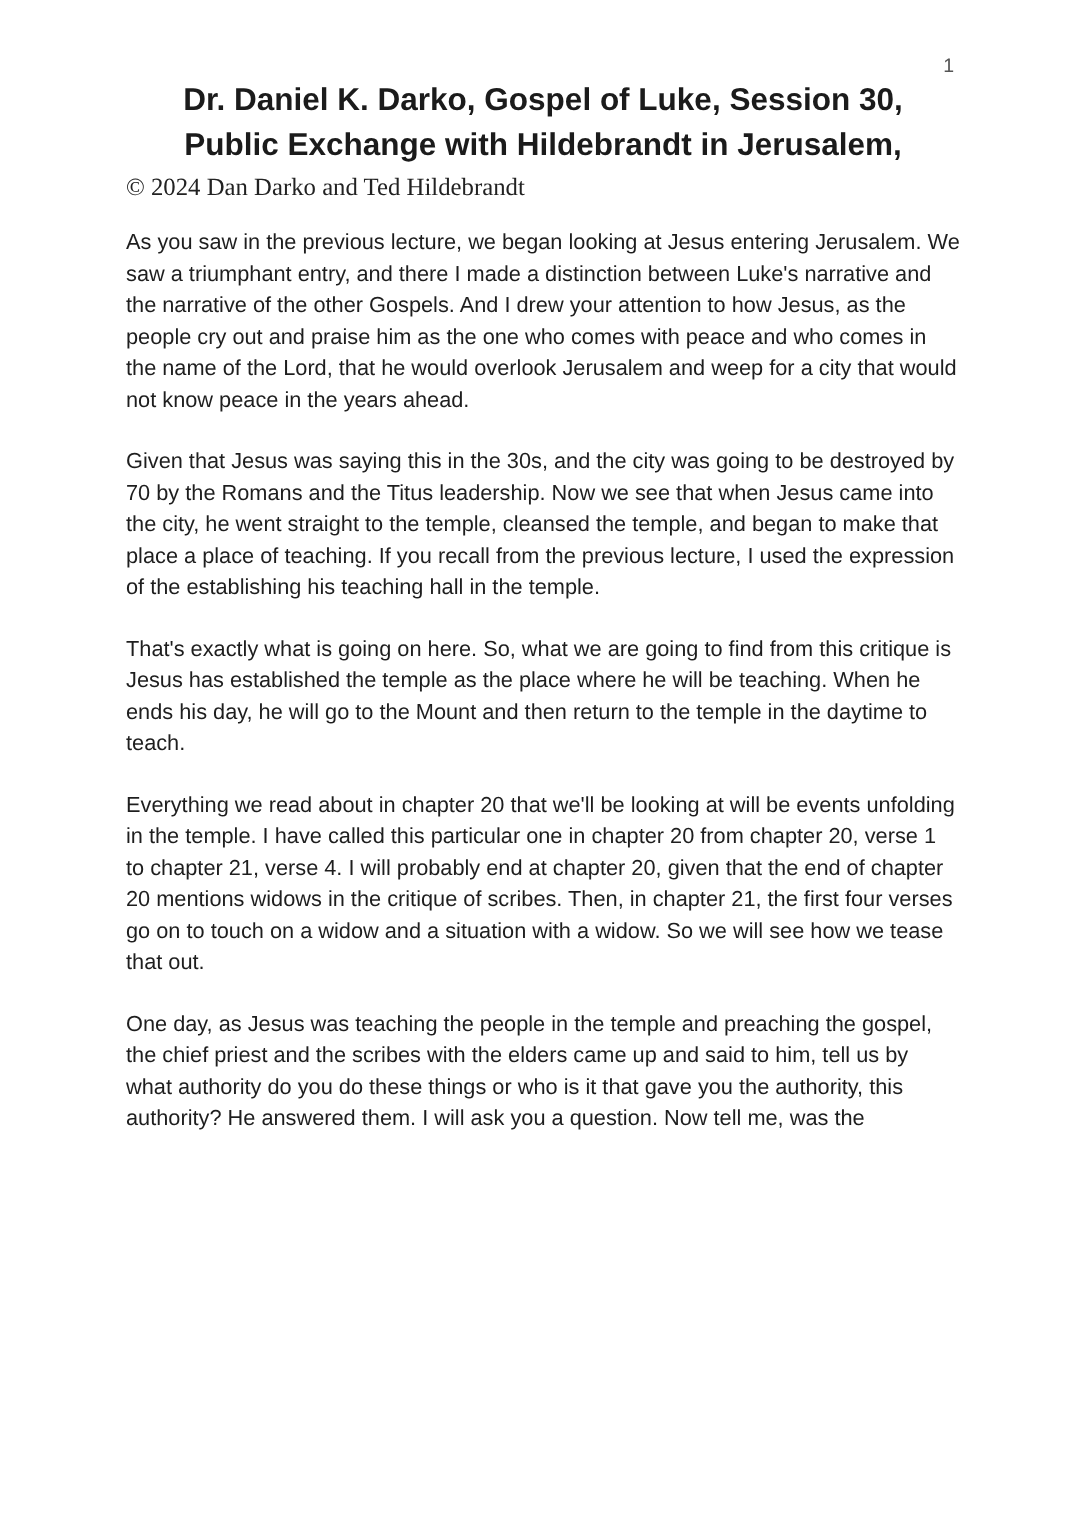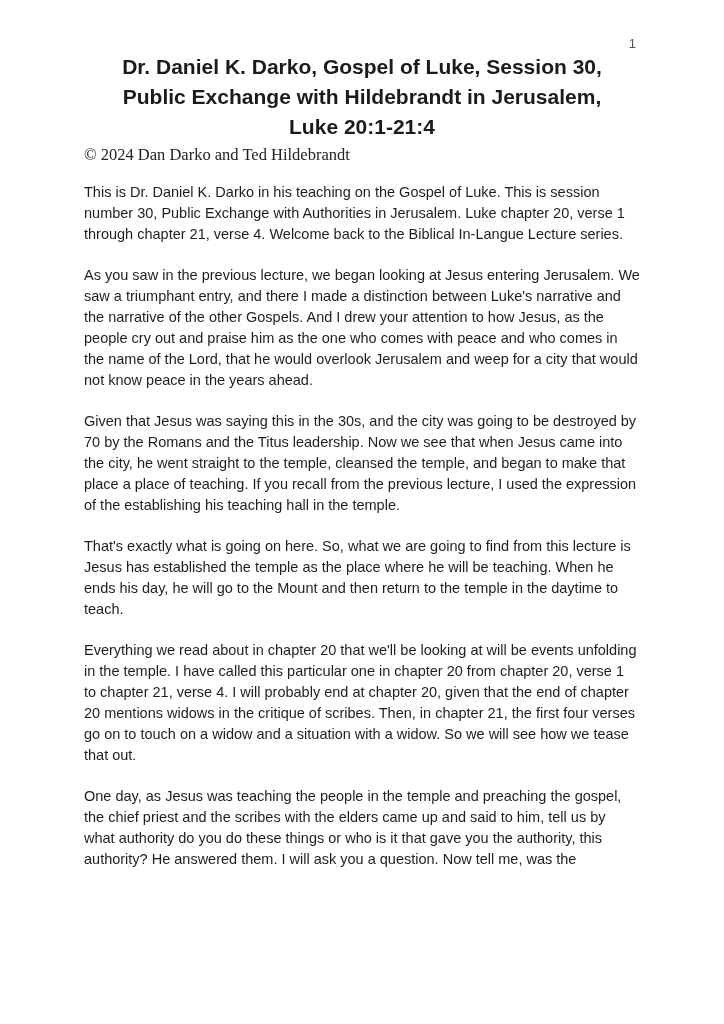--- a/index.html
+++ b/index.html
@@ -59,27 +59,25 @@
 </head>
 <body>
 
 <div class="page">
 
   <div class="page-number">1</div>
 
   <div class="title-block">
     <div class="title-line">Dr. Daniel K. Darko, Gospel of Luke, Session 30,</div>
     <div class="title-line">Public Exchange with Hildebrandt in Jerusalem,</div>
-    <div class="title-line">Luke 20:1-21:4</div>
   </div>
 
   <div class="copyright">© 2024 Dan Darko and Ted Hildebrandt</div>
 
   <div class="content">
-    <p>This is Dr. Daniel K. Darko in his teaching on the Gospel of Luke. This is session number 30, Public Exchange with Authorities in Jerusalem. Luke chapter 20, verse 1 through chapter 21, verse 4. Welcome back to the Biblical In-Langue Lecture series.</p>
     <p>As you saw in the previous lecture, we began looking at Jesus entering Jerusalem. We saw a triumphant entry, and there I made a distinction between Luke's narrative and the narrative of the other Gospels. And I drew your attention to how Jesus, as the people cry out and praise him as the one who comes with peace and who comes in the name of the Lord, that he would overlook Jerusalem and weep for a city that would not know peace in the years ahead.</p>
     <p>Given that Jesus was saying this in the 30s, and the city was going to be destroyed by 70 by the Romans and the Titus leadership. Now we see that when Jesus came into the city, he went straight to the temple, cleansed the temple, and began to make that place a place of teaching. If you recall from the previous lecture, I used the expression of the establishing his teaching hall in the temple.</p>
-    <p>That's exactly what is going on here. So, what we are going to find from this lecture is Jesus has established the temple as the place where he will be teaching. When he ends his day, he will go to the Mount and then return to the temple in the daytime to teach.</p>
+    <p>That's exactly what is going on here. So, what we are going to find from this critique is Jesus has established the temple as the place where he will be teaching. When he ends his day, he will go to the Mount and then return to the temple in the daytime to teach.</p>
     <p>Everything we read about in chapter 20 that we'll be looking at will be events unfolding in the temple. I have called this particular one in chapter 20 from chapter 20, verse 1 to chapter 21, verse 4. I will probably end at chapter 20, given that the end of chapter 20 mentions widows in the critique of scribes. Then, in chapter 21, the first four verses go on to touch on a widow and a situation with a widow. So we will see how we tease that out.</p>
     <p>One day, as Jesus was teaching the people in the temple and preaching the gospel, the chief priest and the scribes with the elders came up and said to him, tell us by what authority do you do these things or who is it that gave you the authority, this authority? He answered them. I will ask you a question. Now tell me, was the</p>
   </div>
 
 </div>
 
 </body></html>

